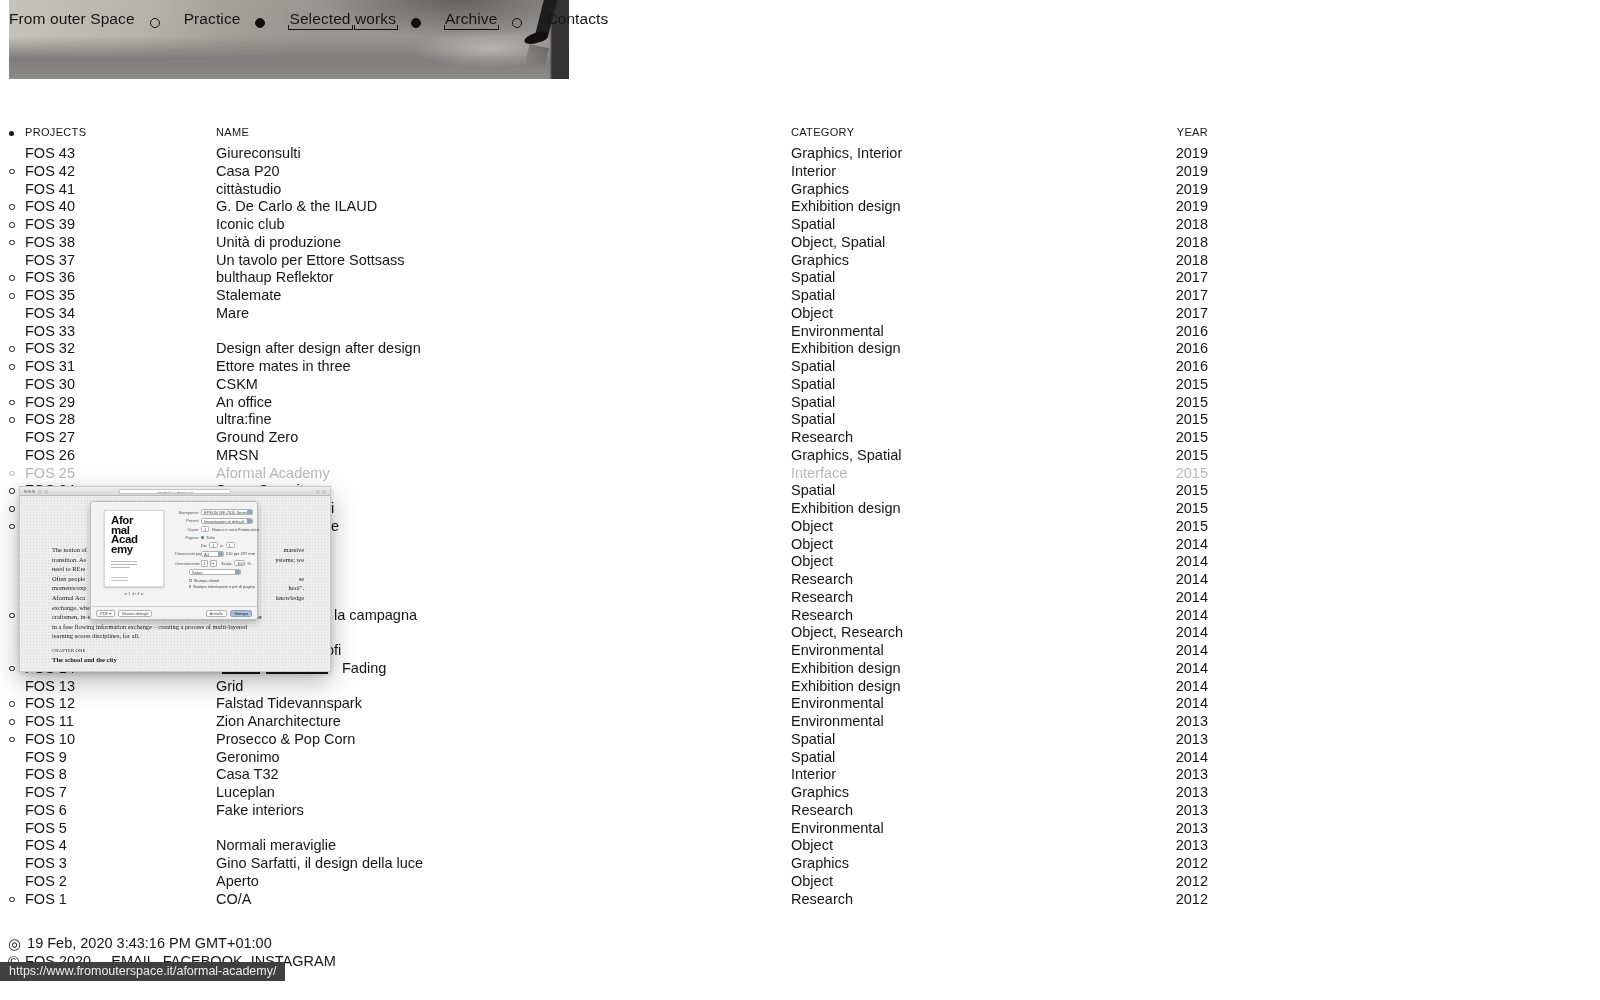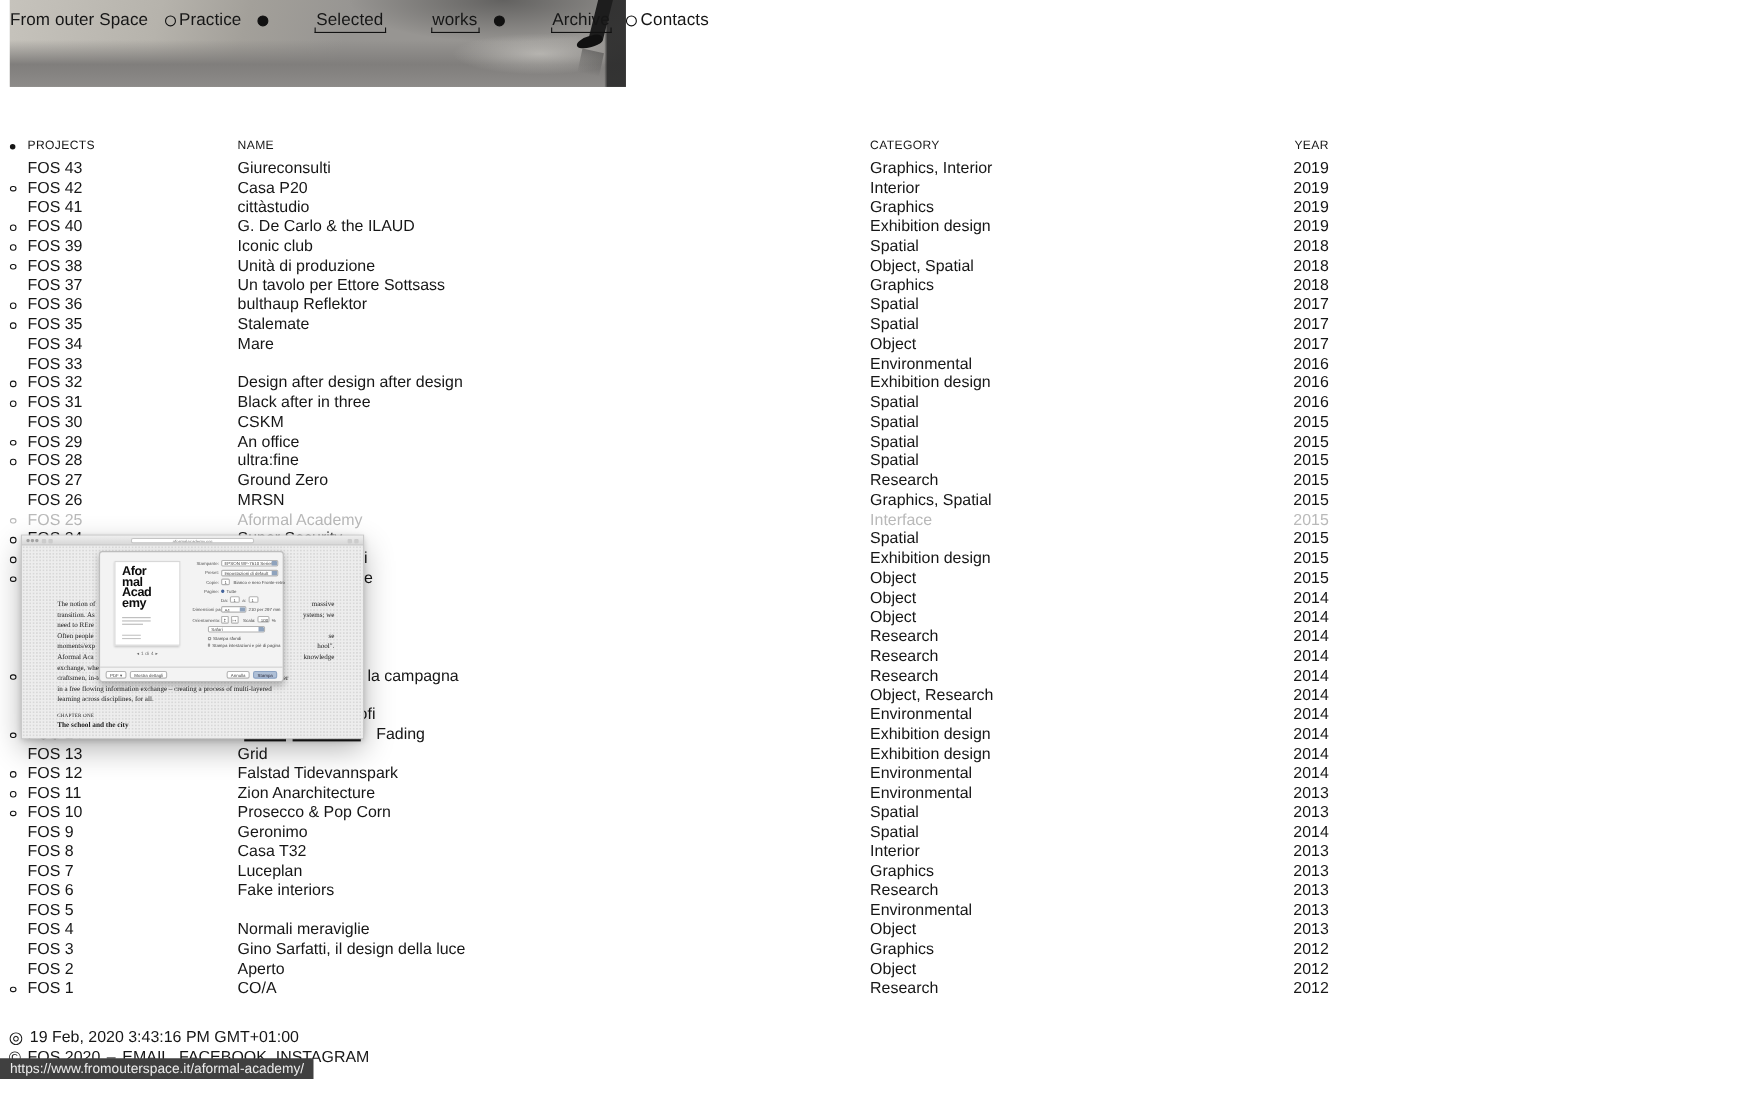--- a/index.html
+++ b/index.html
@@ -17,24 +17,24 @@
       #979592; }
   .leg  { position:absolute; right:16px; top:-8px; width:13px; height:48px; background:#1d1d1d;
           border-radius:5px; transform:rotate(14deg); }
   .shoe { position:absolute; right:21px; top:33px; width:24px; height:10px; background:#101010;
           border-radius:60% 40% 45% 55%; transform:rotate(-16deg); }
   .leg-refl { position:absolute; right:22px; top:46px; width:20px; height:22px;
           background:linear-gradient(to bottom, rgba(25,25,25,.35), rgba(25,25,25,0)); transform:rotate(12deg); }
 
   .nav { position:absolute; left:9px; top:8px; height:22px; display:flex; align-items:center;
          gap:15px; font-size:15.5px; letter-spacing:.1px; white-space:nowrap; z-index:3; }
-  .nav-item { display:flex; align-items:center; gap:3px; cursor:pointer; }
+  .nav-item { display:flex; align-items:flex-end; gap:24px; cursor:pointer; }
   .dot { display:inline-block; width:10px; height:10px; border:1.5px solid #111; border-radius:50%; }
   .dot.filled { background:#111; }
-  .u-word { position:relative;margin-left:40px; }
+  .u-word { position:relative; }
   .u-word::after { content:''; position:absolute; left:-1px; right:-2px; bottom:-3px; height:4px;
                    border-left:1.5px solid #111; border-right:1.5px solid #111; border-bottom:1.5px solid #111; }
 
   
   .thead { position:absolute; left:0; top:126px; width:1208px; height:16px;
            font-size:11px; letter-spacing:.03em; }
   .thead .hdot { position:absolute; left:9px; top:5px; width:5px; height:5px; background:#161616; border-radius:50%; }
   .h-projects { position:absolute; left:25px; }
   .h-name     { position:absolute; left:216px; }
   .h-category { position:absolute; left:791px; }
@@ -233,21 +233,21 @@
     <div class="row" style="top: 195.25px;">
       <span class="r-marker"></span>
       <span class="r-fos">FOS 32</span>
       <span class="r-name">Design after design after design</span>
       <span class="r-cat">Exhibition design</span>
       <span class="r-year">2016</span>
     </div>
     <div class="row" style="top: 213px;">
       <span class="r-marker"></span>
       <span class="r-fos">FOS 31</span>
-      <span class="r-name">Black after in three</span>
+      <span class="r-name">Ettore mates in three</span>
       <span class="r-cat">Spatial</span>
       <span class="r-year">2016</span>
     </div>
     <div class="row" style="top: 230.75px;">
       <span class="r-fos">FOS 30</span>
       <span class="r-name">CSKM</span>
       <span class="r-cat">Spatial</span>
       <span class="r-year">2015</span>
     </div>
     <div class="row" style="top: 248.5px;">

